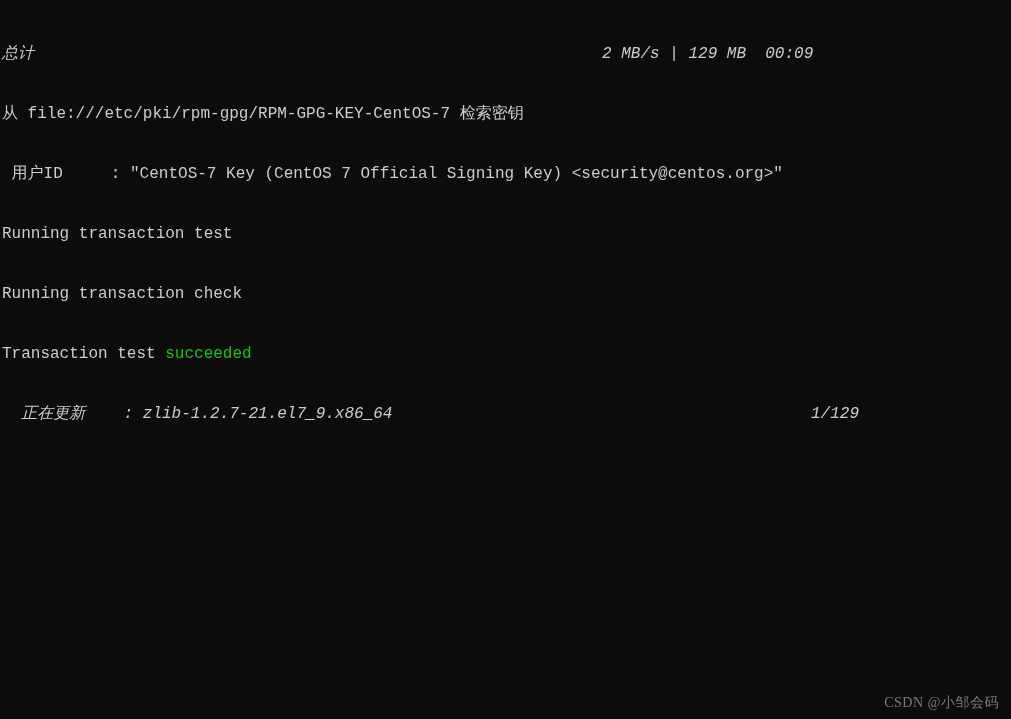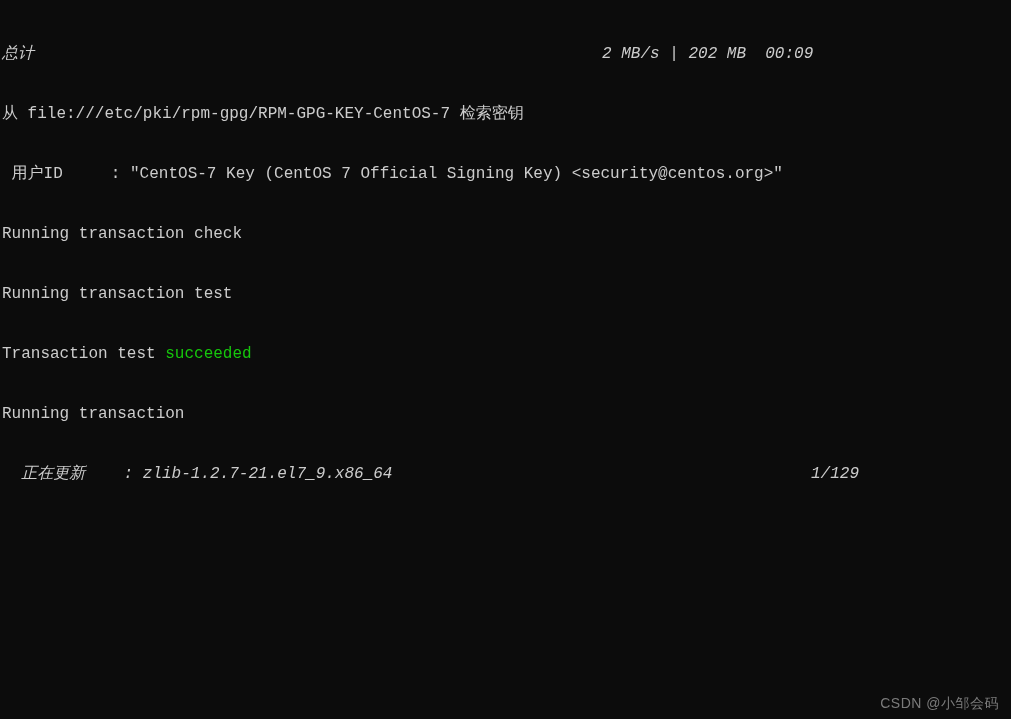--- a/index.html
+++ b/index.html
@@ -42,34 +42,33 @@
   }
   .total-right {
     position: absolute;
     left: 600px;
   }
   .watermark {
     position: absolute;
     bottom: 6px;
     right: 12px;
     color: #8e8e8e;
-    font-family: Liberation Sans, sans-serif;
+    font-family: Liberation Serif, serif;
     font-size: 14px;
     opacity: 0.85;
     letter-spacing: 0.5px;
   }
 </style>
 </head>
 <body>
 
 <div class="terminal">
-  <div class="header-row"><span>总计</span><span class="total-right"><span>2 MB/s</span> <span>|</span> <span>202 MB</span>  <span>00:09</span></span></div>
+  <div class="header-row"><span>总计</span><span class="total-right"><span>2 MB/s</span> <span>|</span> <span>129 MB</span>  <span>00:09</span></span></div>
   <div class="line">从 file:///etc/pki/rpm-gpg/RPM-GPG-KEY-CentOS-7 检索密钥</div>
   <div class="line"><span> 用户ID     : </span><span>"CentOS-7 Key (CentOS 7 Official Signing Key) &lt;security@centos.org&gt;"</span></div>
+  <div class="line">Running transaction test</div>
   <div class="line">Running transaction check</div>
-  <div class="line">Running transaction test</div>
   <div class="line"><span>Transaction test </span><span class="green">succeeded</span></div>
-  <div class="line">Running transaction</div>
   <div id="updates-container"><div class="header-row"><span>  正在更新    : </span><span>zlib-1.2.7-21.el7_9.x86_64</span><span class="progress-count">1/129</span></div></div>
   
 </div>
 
 <div class="watermark">CSDN @小邹会码</div>
 
 </body></html>

